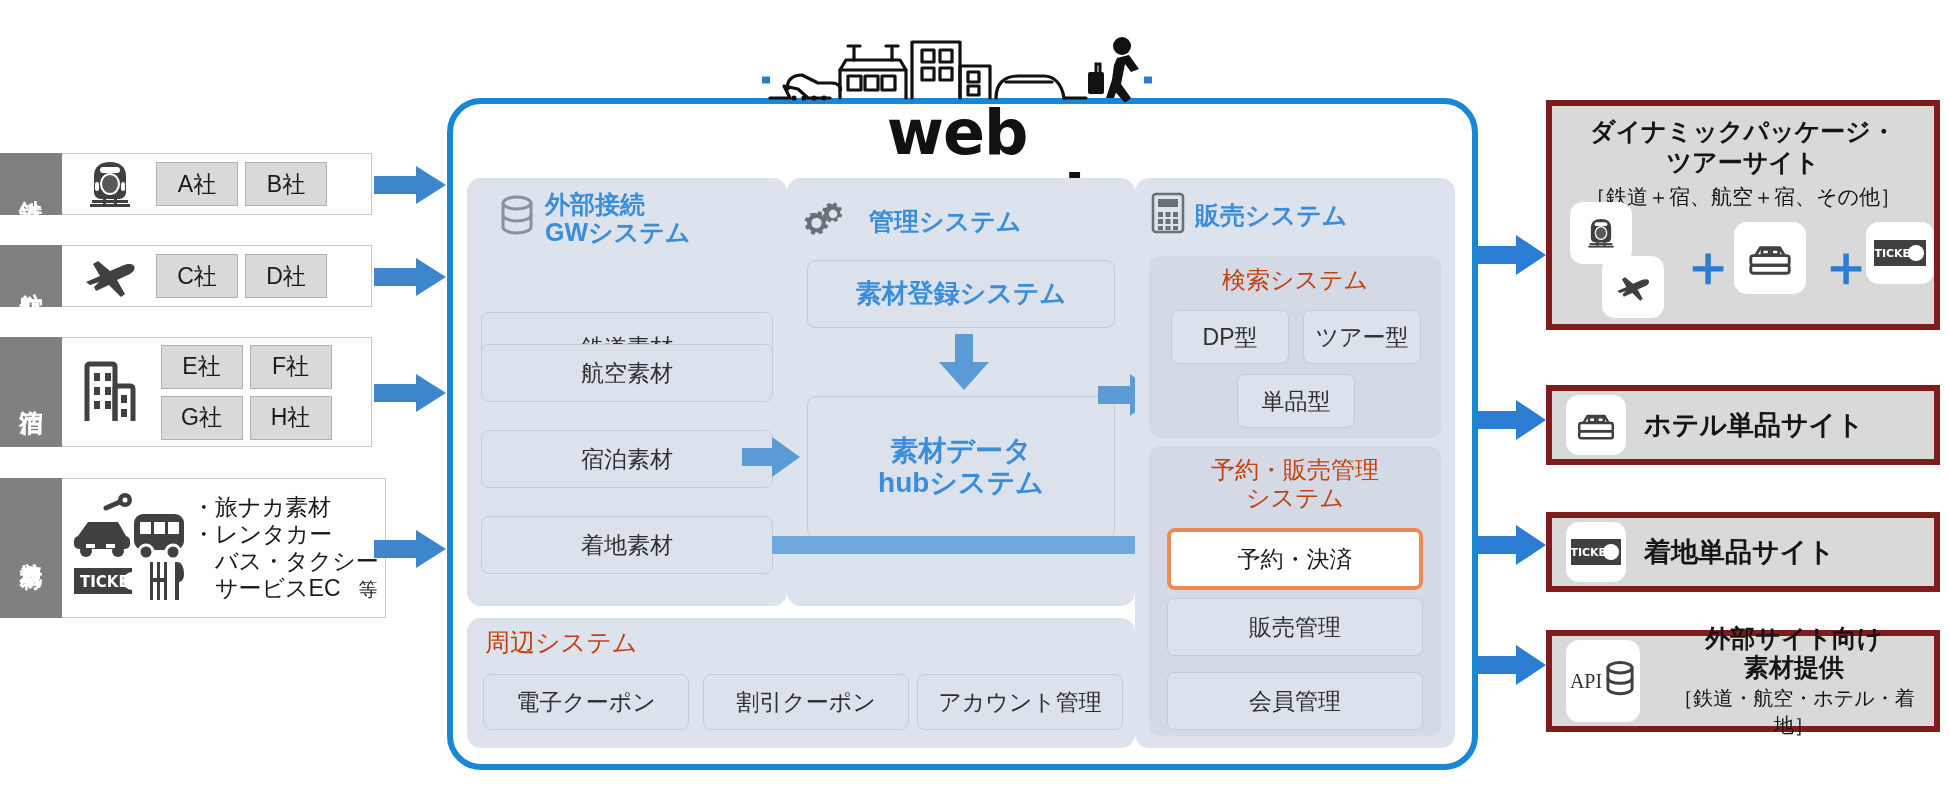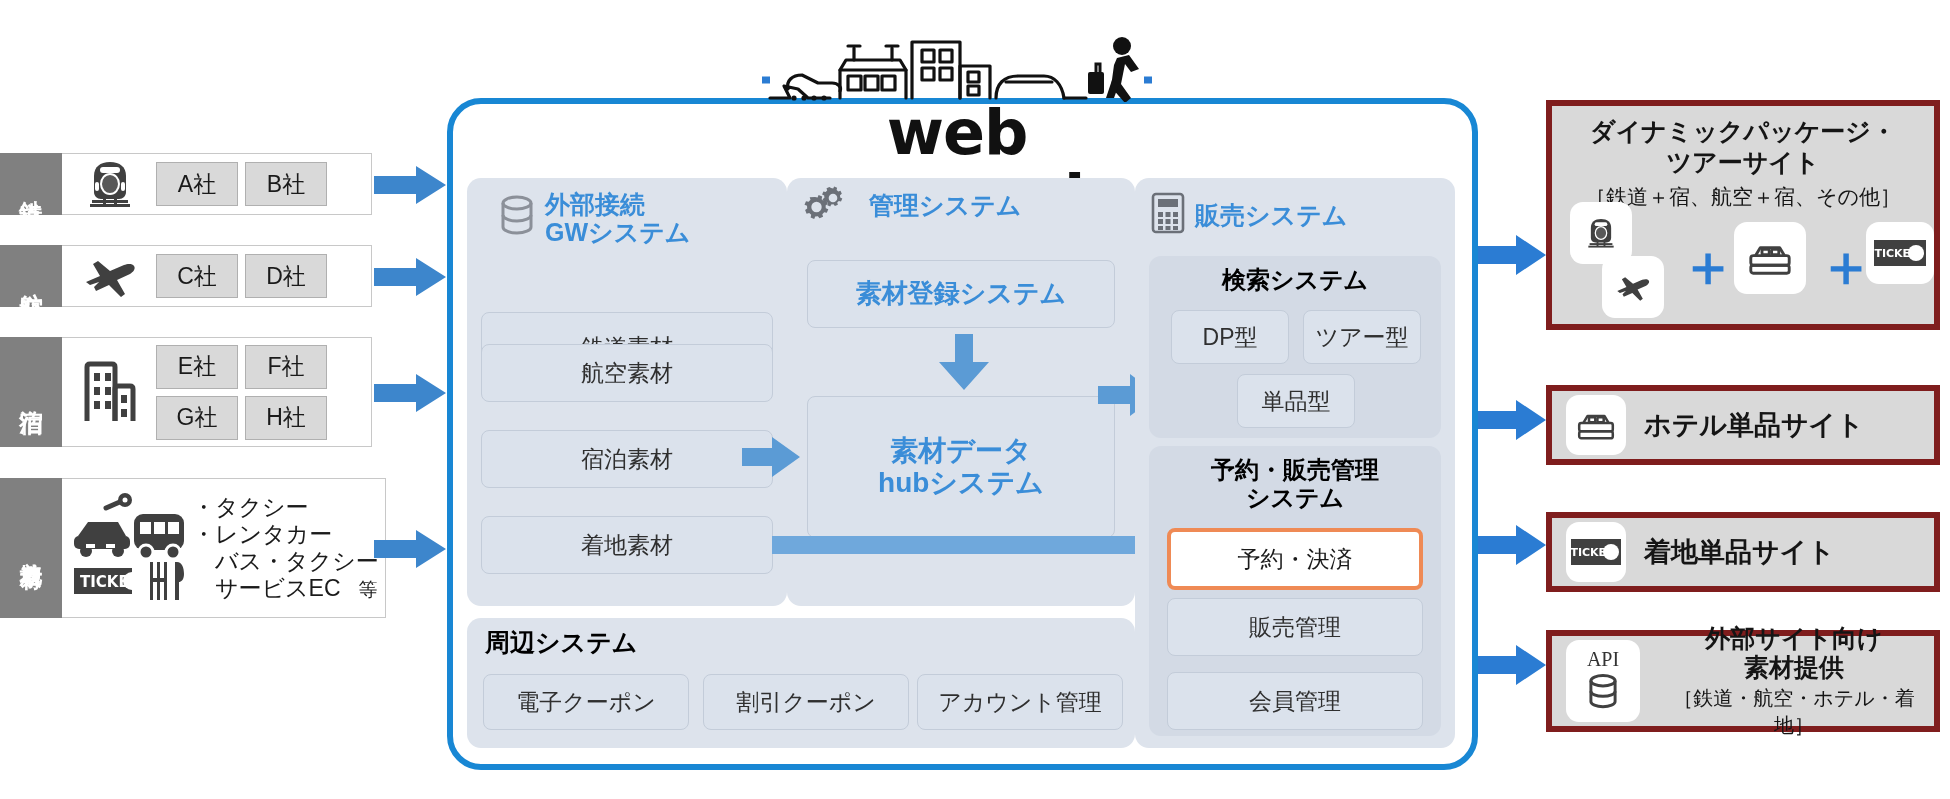--- a/index.html
+++ b/index.html
@@ -68,21 +68,21 @@
     background: #dbe2ec; border: 1px solid #c3ccd9; border-radius: 8px;
     display: flex; align-items: center; justify-content: center;
     color: #2f2f2f; font-size: 23px; text-align: center; line-height: 1.15;
   }
   .node.blue { color: #3a8dd8; font-weight: bold; }
   .node.hl {
     background: #ffffff; border: 4px solid #ef8a55; color: #1a1a1a;
   }
   .subpanel { background: #d3dae5; border-radius: 12px; position: absolute; }
   .sub-title {
-    color: #000000; font-weight: bold; font-size: 24px;
+    color: #c2410c; font-weight: normal; font-size: 24px;
     text-align: center; line-height: 1.15;
   }
 
   
   .out {
     position: absolute; background: #d9d9d9; border: 6px solid #7f1d1d;
   }
   .out-title { font-weight: bold; color: #151515; text-align: center; }
   .out-sub { font-size: 21px; color: #151515; text-align: center; }
   .tile {
@@ -149,21 +149,21 @@
           <rect x="13" y="14" width="6" height="8" fill="#404040"></rect>
           <rect x="24" y="14" width="6" height="8" fill="#404040"></rect>
           <rect x="13" y="28" width="6" height="8" fill="#404040"></rect>
           <rect x="24" y="28" width="6" height="8" fill="#404040"></rect>
           <rect x="13" y="42" width="6" height="8" fill="#404040"></rect>
           <rect x="24" y="42" width="6" height="8" fill="#404040"></rect>
           <rect x="40" y="36" width="6" height="8" fill="#404040"></rect>
           <rect x="40" y="50" width="6" height="8" fill="#404040"></rect>
         </svg>
       </div>
-      <div class="co-grid" style="width:180px;">
+      <div class="co-grid" style="width:180px;justify-content:center;">
         <div class="co-box">E社</div>
         <div class="co-box">F社</div>
         <div class="co-box">G社</div>
         <div class="co-box">H社</div>
       </div>
     </div>
   </div>
 
   <div class="src-row" style="left:0;top:478px;width:372px;height:140px;">
     <div class="src-tab" style="font-size:22px;">着地素材</div>
@@ -193,21 +193,21 @@
           <circle cx="62" cy="89" r="9" fill="#fff"></circle>
 
           <rect x="80" y="70" width="3" height="38" fill="#404040"></rect>
           <rect x="87" y="70" width="3" height="38" fill="#404040"></rect>
           <rect x="94" y="70" width="3" height="38" fill="#404040"></rect>
           <rect x="82" y="86" width="14" height="4" fill="#404040"></rect>
           <path d="M107 70c5 0 7 6 7 12s-3 8-5 8v18h-4V70z" fill="#404040"></path>
         </svg>
       </div>
       <div class="bullets">
-        <div>・タクシー</div>
+        <div>・旅ナカ素材</div>
         <div>・レンタカー</div>
         <div>　バス・タクシー</div>
         <div style="display:flex;align-items:baseline;">
           <span>　サービスEC</span>
           <span class="nado">等</span>
         </div>
       </div>
     </div>
   </div>
 
@@ -291,21 +291,21 @@
         <div>GWシステム</div>
       </div>
     </div>
     <div class="node" style="position:absolute;left:14px;top:86px;width:292px;height:70px;margin-top:48px;">鉄道素材</div>
     <div class="node" style="position:absolute;left:14px;top:166px;width:292px;height:58px;">航空素材</div>
     <div class="node" style="position:absolute;left:14px;top:252px;width:292px;height:58px;">宿泊素材</div>
     <div class="node" style="position:absolute;left:14px;top:338px;width:292px;height:58px;">着地素材</div>
   </div>
 
   <div class="col" style="left:787px;top:178px;width:348px;height:428px;">
-    <div class="col-head" style="padding-top:8px;gap:24px;">
+    <div class="col-head" style="padding-top:24px;gap:24px;">
       <span>
         <svg width="42" height="34" viewBox="0 0 42 34">
           <g fill="#6b7078">
             <path d="M28 2l2.2.5.9-2.1 3 1.3-.5 2.2 1.7 1.6 2.2-.7 1.3 3-1.8 1.4.2 2.3 2.1.9-1.3 3-2.2-.5-1.6 1.7.7 2.2-3 1.3-1.4-1.8-2.3.2-.9 2.1-3-1.3.5-2.2-1.7-1.6-2.2.7-1.3-3 1.8-1.4-.2-2.3-2.1-.9 1.3-3 2.2.5 1.6-1.7-.7-2.2 3-1.3z"></path>
             <circle cx="30" cy="12" r="4.3" fill="#dde3ec"></circle>
             <path d="M12 11l2.6.6 1-2.5 3.6 1.5-.6 2.6 2 1.9 2.6-.8 1.5 3.6-2.1 1.6.2 2.7 2.5 1-1.5 3.6-2.6-.6-1.9 2 .8 2.6-3.6 1.5-1.6-2.1-2.7.2-1 2.5-3.6-1.5.6-2.6-2-1.9-2.6.8-1.5-3.6 2.1-1.6-.2-2.7-2.5-1 1.5-3.6 2.6.6 1.9-2-.8-2.6z"></path>
             <circle cx="13.5" cy="21" r="5.2" fill="#dde3ec"></circle>
           </g>
         </svg>
       </span>
@@ -475,21 +475,21 @@
       <div style="position:relative;width:50px;height:26px;">
         <div class="ticket" style="width:42px;height:26px;font-size:11px;">TICKET</div>
         <div style="position:absolute;right:0;top:0;width:14px;height:26px;background:#404040;"></div>
         <div style="position:absolute;right:2px;top:5px;width:16px;height:16px;border-radius:50%;background:#fff;"></div>
       </div>
     </div>
     <div class="out-title" style="font-size:27px;">着地単品サイト</div>
   </div>
 
   <div class="out" style="left:1546px;top:630px;width:394px;height:102px;display:flex;align-items:center;padding-left:14px;gap:14px;">
-    <div class="tile" style="width:74px;height:82px;flex-shrink:0;flex-direction:column;gap:2px;text-align:center;">
+    <div class="tile" style="width:74px;height:82px;flex-shrink:0;gap:2px;text-align:center;">
       <div style="font-size:20px;color:#333;font-family:'Liberation Serif',serif;">API</div>
       <span>
         <svg width="32" height="38" viewBox="0 0 36 44">
           <g fill="none" stroke="#404040" stroke-width="3.4">
             <ellipse cx="18" cy="9" rx="14" ry="6"></ellipse>
             <path d="M4 9v12c0 3.3 6.3 6 14 6s14-2.7 14-6V9"></path>
             <path d="M4 21v12c0 3.3 6.3 6 14 6s14-2.7 14-6V21"></path>
           </g>
         </svg>
       </span>

